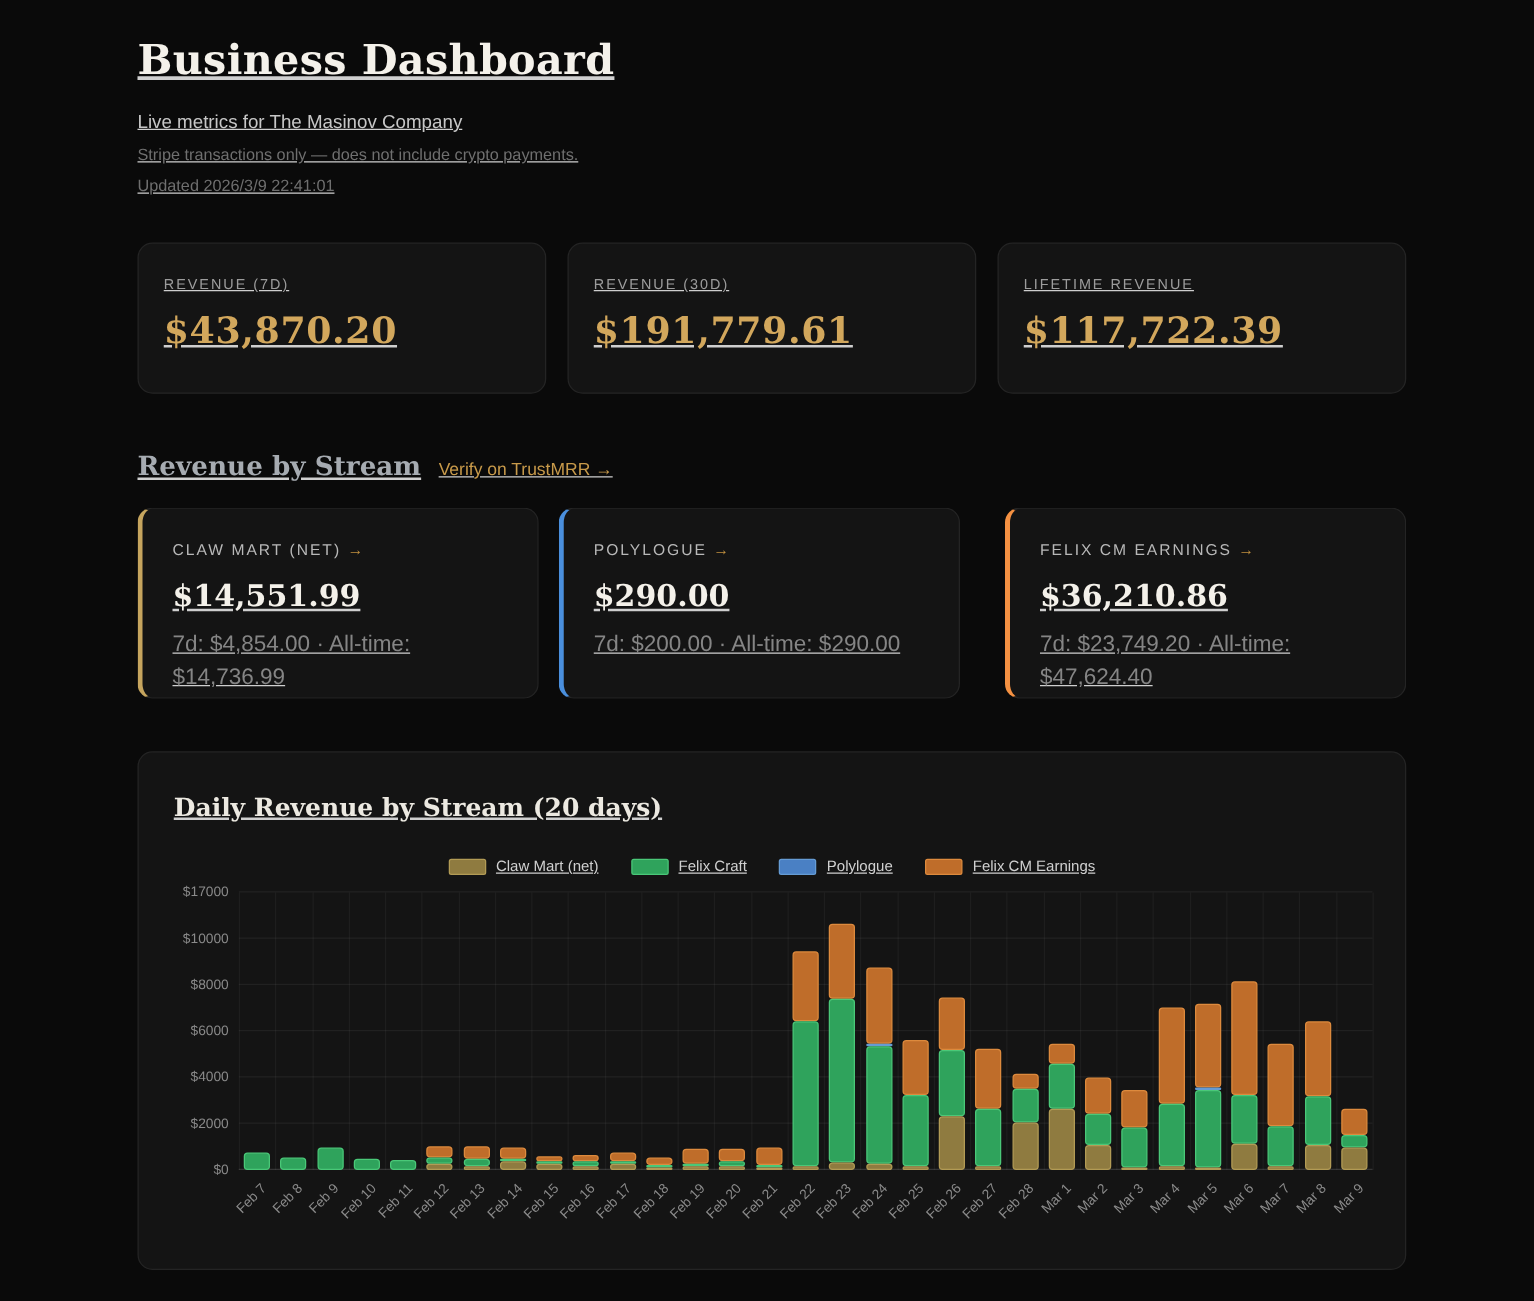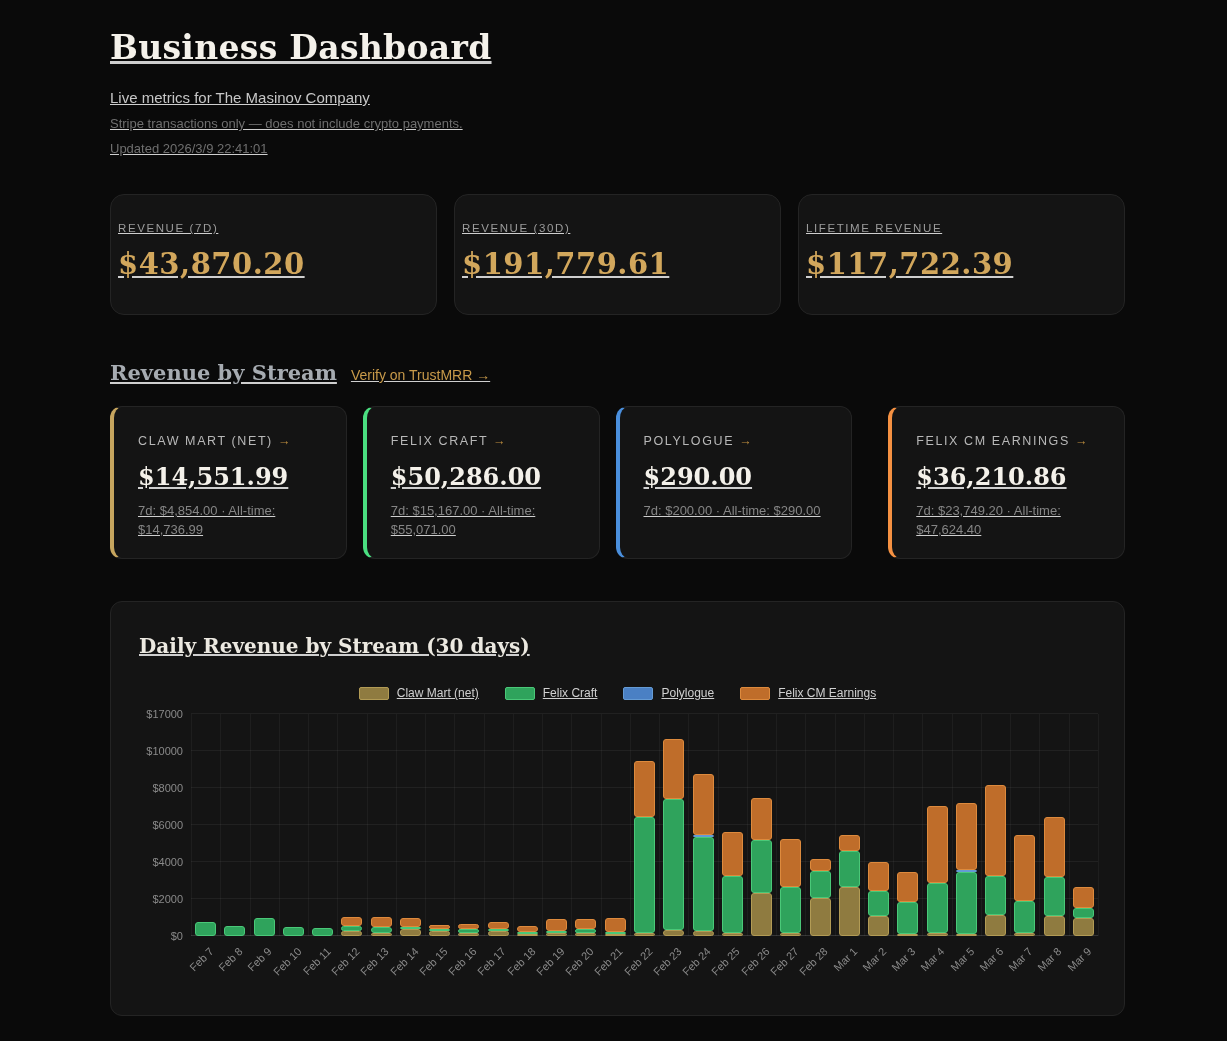--- a/index.html
+++ b/index.html
@@ -22,21 +22,21 @@
 
   
   .card {
     background: #141414;
     border: 1px solid #242424;
     border-radius: 12px;
   }
 
   
   .metrics { display: flex; gap: 17px; margin-top: 38px; }
-  .metric-card { flex: 1; height: 121px; padding: 27px 7px; border-radius: 14px; }
+  .metric-card { flex: 1; height: 121px; padding: 27px 20px; }
   .metric-label {
     font-size: 11.5px; letter-spacing: 1.6px; color: #9c9c9c;
     text-transform: uppercase;
   }
   .metric-value {
     margin-top: 13px; font-family: "DejaVu Serif", "Liberation Serif", serif;
     font-size: 29px; font-weight: 700; color: #d2a75c; letter-spacing: .5px;
   }
 
   
@@ -52,21 +52,21 @@
   .stream-card { flex: 1; height: 153px; padding: 24px 20px 20px 24px; border-left-width: 4px; border-left-style: solid; }
   .stream-title {
     font-size: 12.5px; letter-spacing: 1.6px; color: #b8b8b8;
     text-transform: uppercase; text-decoration: none; display: inline-block;
   }
   .stream-title .arrow { color: #c1903f; letter-spacing: 0; }
   .stream-value {
     margin-top: 13px; font-family: "DejaVu Serif", "Liberation Serif", serif;
     font-size: 24px; font-weight: 700; color: #f4f1ea;
   }
-  .stream-detail { margin-top: 11px; font-size: 13px; line-height: 1.45; color: #858585; }
+  .stream-detail { margin-top: 11px; font-size: 18px; line-height: 1.45; color: #858585; }
 
   
   .chart-card { margin-top: 42px; height: 415px; padding: 32px 28px; }
   .chart-title {
     font-family: "DejaVu Serif", "Liberation Serif", serif;
     font-size: 20px; font-weight: 700; color: #ece9e1;
   }
   .legend { display: flex; justify-content: center; gap: 26px; margin-top: 28px; }
   .legend-item { display: flex; align-items: center; gap: 8px; cursor: pointer; }
   .legend-swatch { width: 30px; height: 13px; border-radius: 2px; border: 1.5px solid; }
@@ -120,27 +120,26 @@
       </div>
     </section>
 
   <div class="section-head">
     <h2>Revenue by Stream</h2>
     <a href="#" class="trust-link">Verify on TrustMRR →</a>
   </div>
 
   <section class="streams" id="streams-row">
       <div class="card stream-card" style="border-left-color: rgb(198, 165, 94);"><a class="stream-title" href="#">CLAW MART (NET) <span class="arrow">→</span></a><div class="stream-value">$14,551.99</div><div class="stream-detail">7d: $4,854.00 · All-time: $14,736.99</div></div>
-      <div class="card stream-card" style="border-left-color: rgb(74, 222, 128);"><a class="stream-title" href="#">FELIX CRAFT <span class="arrow">→</span></a><div class="stream-value">$50,286.00</div><div class="stream-detail">7d: $15,167.00 · All-time: $55,071.00</div></div>
       <div class="card stream-card" style="border-left-color: rgb(74, 143, 221);"><a class="stream-title" href="#">POLYLOGUE <span class="arrow">→</span></a><div class="stream-value">$290.00</div><div class="stream-detail">7d: $200.00 · All-time: $290.00</div></div>
       <div class="card stream-card" style="border-left-color: rgb(245, 145, 66); margin-left: 20px;"><a class="stream-title" href="#">FELIX CM EARNINGS <span class="arrow">→</span></a><div class="stream-value">$36,210.86</div><div class="stream-detail">7d: $23,749.20 · All-time: $47,624.40</div></div>
     </section>
 
   <section class="card chart-card">
-    <h3 class="chart-title">Daily Revenue by Stream (30 days)</h3>
+    <h3 class="chart-title">Daily Revenue by Stream (20 days)</h3>
     <div class="legend" id="legend">
         <div class="legend-item">
           <span class="legend-swatch" style="background: rgb(143, 123, 64); border-color: rgb(178, 155, 85);"></span>
           <span class="legend-label">Claw Mart (net)</span>
         </div>
         <div class="legend-item">
           <span class="legend-swatch" style="background: rgb(47, 163, 92); border-color: rgb(74, 200, 120);"></span>
           <span class="legend-label">Felix Craft</span>
         </div>
         <div class="legend-item">

